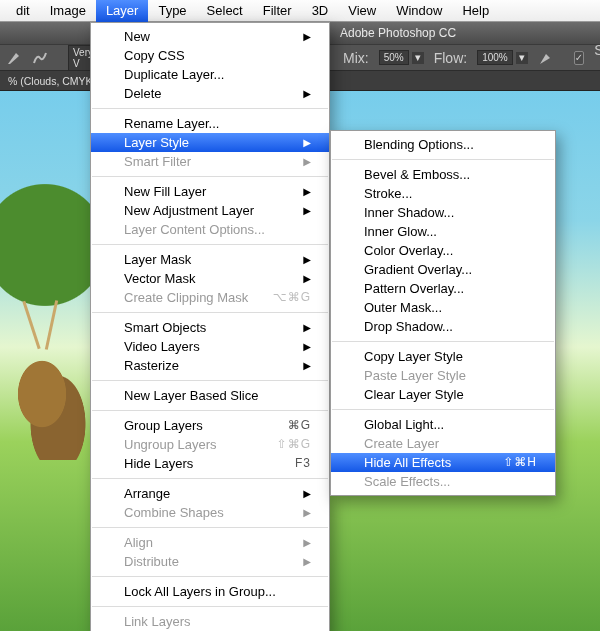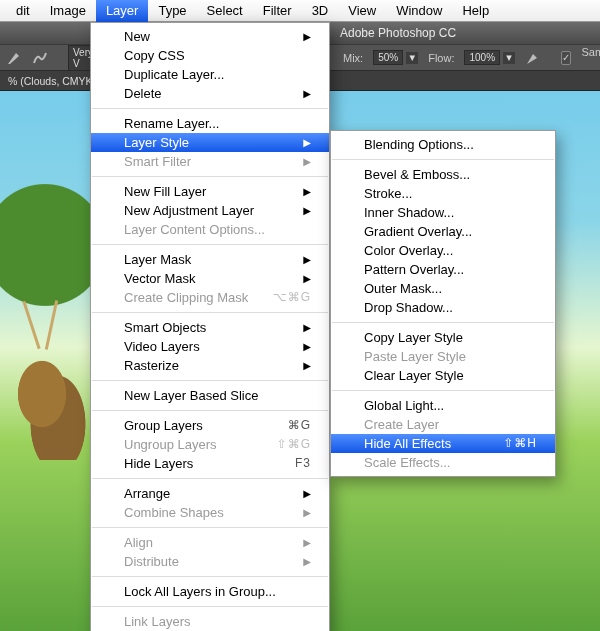--- a/index.html
+++ b/index.html
@@ -49,21 +49,21 @@
     background:#535353; color:#ddd; font-size:11px;
     padding: 0 6px; gap:10px;
     border-top:1px solid #3a3a3a; border-bottom:1px solid #2c2c2c;
   }
   .toolbar .ico { width:20px; height:18px; display:flex;align-items:center;justify-content:center;}
   .toolbar .ico svg { width:16px; height:16px; }
   .toolbar .sep { width:1px; height:20px; background:#3a3a3a; }
   .toolbar .dd { display:flex; align-items:center; gap:3px; }
   .toolbar .dd .val { background:#3c3c3c; border:1px solid #2a2a2a; padding:1px 4px; font-size:10px;}
   .toolbar .dd .arrow { width:12px; height:12px; background:#3c3c3c; display:flex;align-items:center;justify-content:center;}
-  .toolbar .label { font-size:11px; color:#ccc;text-align:right; }
+  .toolbar .label { font-size:14px; color:#ccc;text-align:right; }
   .toolbar .chk { width:14px;height:14px;border:1px solid #888;border-radius:2px;display:flex;align-items:center;justify-content:center;background:#4a4a4a;}
   .toolbar .chk.on::after{content:"✓";color:#ccc;font-size:10px;}
   .doc-tab {
     height:20px; background:#3d3d3d; color:#ddd; font-size:10.5px;
     display:flex; align-items:center; padding:0 8px;
     border-bottom:1px solid #222;
   }
 
   
   .menu {
@@ -272,24 +272,27 @@
     <div class="row">
       <span>Bevel &amp; Emboss...</span>
     </div>
     <div class="row">
       <span>Stroke...</span>
     </div>
     <div class="row">
       <span>Inner Shadow...</span>
     </div>
     <div class="row">
+      <span>Inner Glow...</span>
+    </div>
+    <div class="row">
+      <span>Color Overlay...</span>
+    </div>
+    <div class="row">
       <span>Gradient Overlay...</span>
-    </div>
-    <div class="row">
-      <span>Color Overlay...</span>
     </div>
     <div class="row">
       <span>Pattern Overlay...</span>
     </div>
     <div class="row">
       <span>Outer Mask...</span>
     </div>
     <div class="row">
       <span>Drop Shadow...</span>
     </div>

